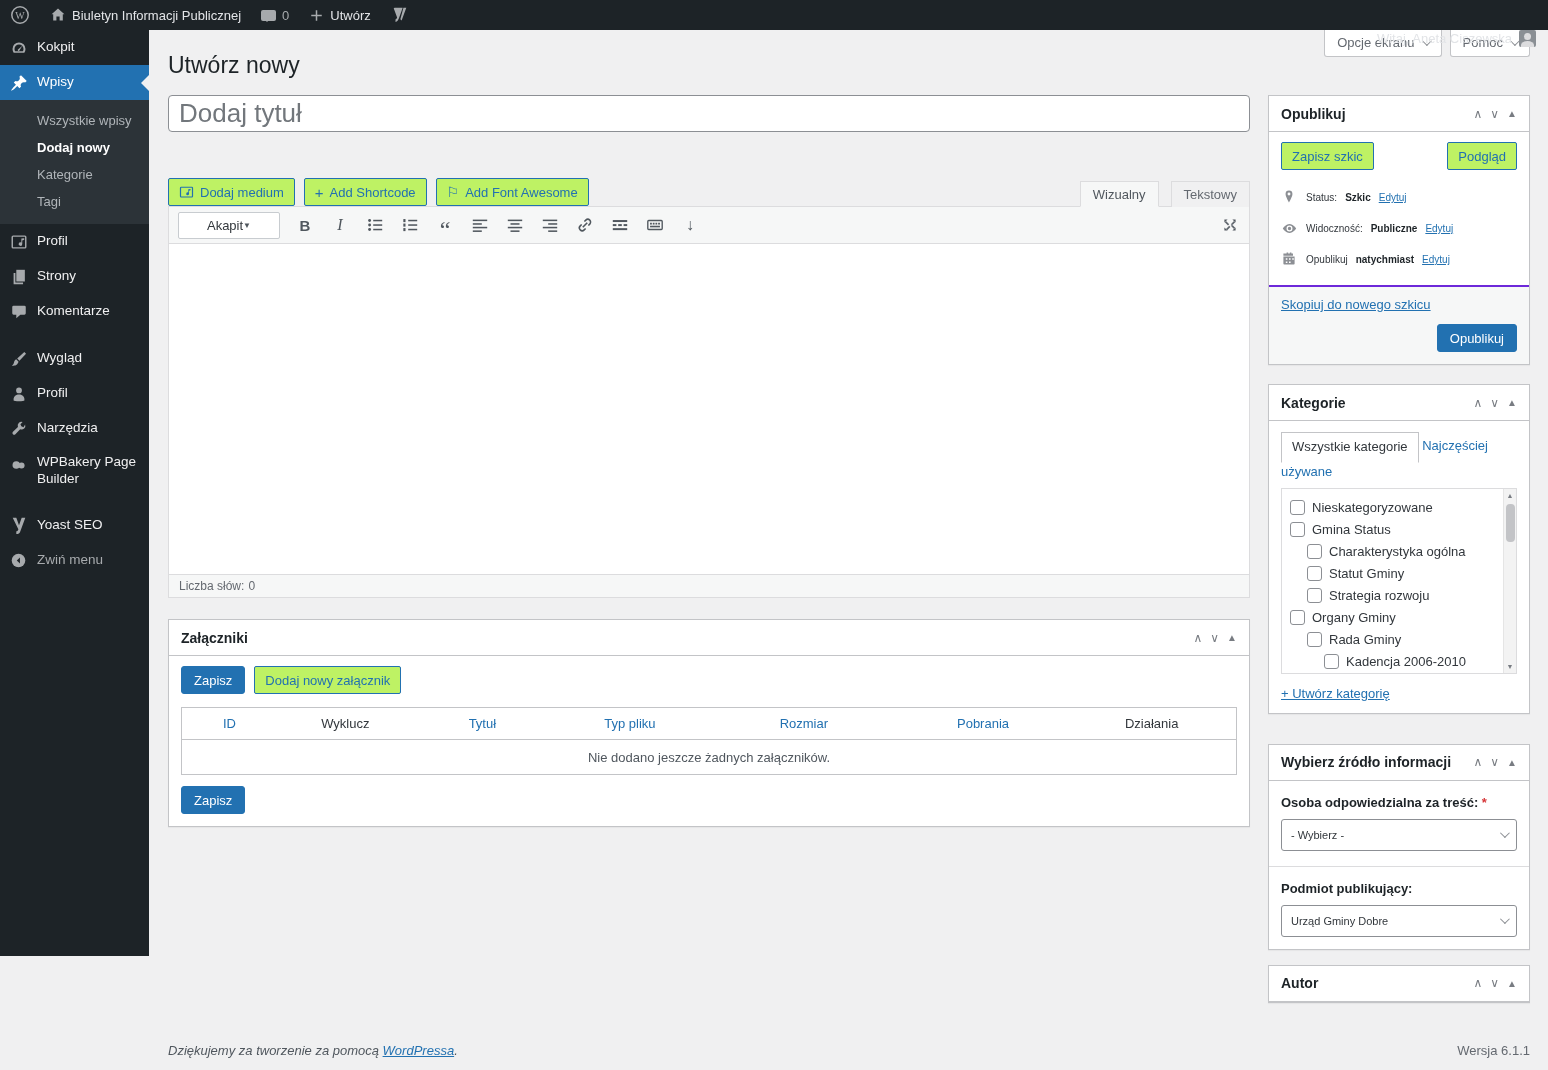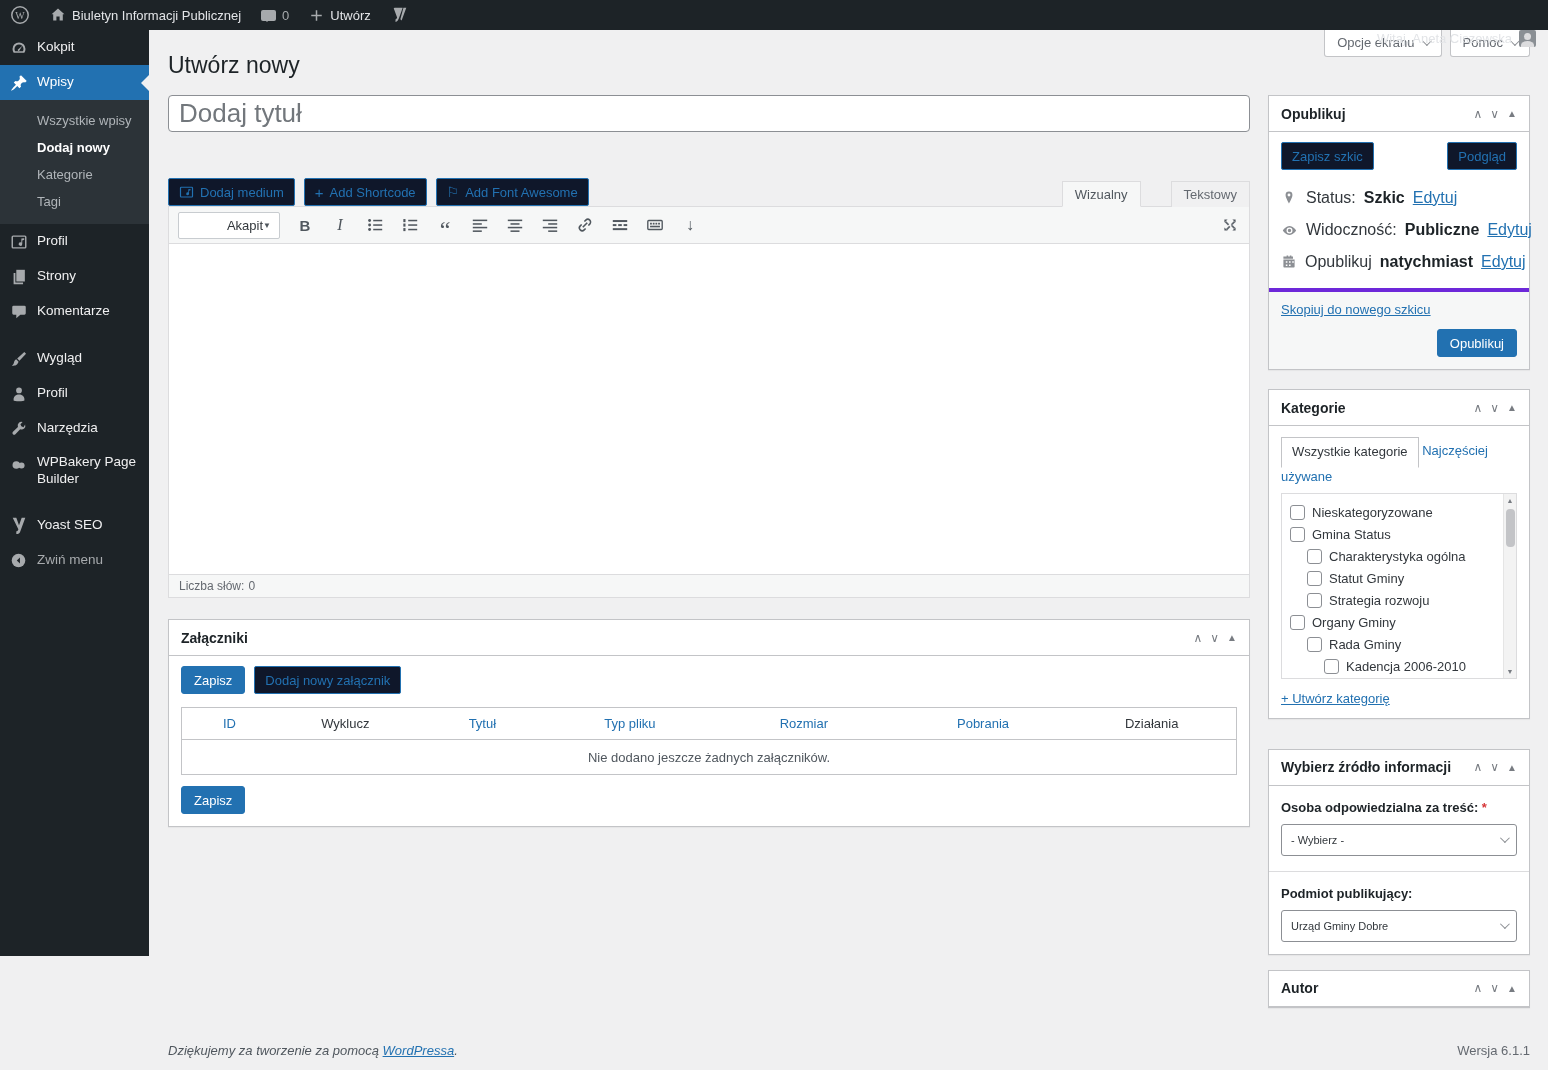--- a/index.html
+++ b/index.html
@@ -53,34 +53,34 @@
   .main-col { width:1082px; }
   .side-col { width:262px; }
   
   #title-input { width:100%; height:37px; border:1px solid #8c8f94; border-radius:4px; background:#fff;
     padding:0 10px; font-size:26px; font-family:"Liberation Sans",sans-serif; color:#2c3338; outline:none; }
   #title-input::placeholder { color:#72777c; }
   
   .media-row { display:flex; justify-content:space-between; align-items:flex-end; margin-top:46px; }
   .media-buttons { display:flex; gap:9px; }
   .wp-btn { height:28px; display:inline-flex; align-items:center; gap:6px; padding:0 10px;
-    background:#0f172a; border:1px solid #2271b1; border-radius:2px; color:#2271b1; font-size:13px; cursor:pointer;
+    background:#bef264; border:1px solid #2271b1; border-radius:2px; color:#2271b1; font-size:13px; cursor:pointer;
     font-family:"Liberation Sans",sans-serif; }
   .btn-primary { background:#2271b1; border:1px solid #2271b1; color:#fff; height:28px; padding:0 12px;
     border-radius:3px; font-size:13px; display:inline-flex; align-items:center; cursor:pointer; font-family:"Liberation Sans",sans-serif; }
-  .editor-tabs { display:flex; gap:30px; position:relative; top:1px; z-index:5; }
+  .editor-tabs { display:flex; gap:12px; position:relative; top:1px; z-index:5; }
   .ed-tab { height:26px; display:flex; align-items:center; padding:0 12px; font-size:13px; cursor:pointer;
     border:1px solid #dcdcde; border-bottom:none; color:#646970; background:#f0f0f1; }
   .ed-tab.active { background:#f6f7f7; color:#50575e; border-bottom:1px solid #f6f7f7; }
   
   .editor { border:1px solid #dcdcde; background:#fff; }
   .mce-toolbar { height:37px; background:#f6f7f7; border-bottom:1px solid #dcdcde;
     display:flex; align-items:center; padding:0 9px; gap:15px; color:#50575e; }
   .format-select { width:102px; height:27px; background:#fff; border:1px solid #c8ccd0; border-radius:2px;
-    display:flex; align-items:center; justify-content:flex-end; padding:0 8px; font-size:13px; color:#32373c; cursor:pointer; }
+    display:flex; align-items:center; justify-content:center; padding:0 8px; font-size:13px; color:#32373c; cursor:pointer; }
   .tb-icon { width:20px; height:20px; display:inline-flex; align-items:center; justify-content:center; cursor:pointer; color:#50575e; }
   .tb-b { font-weight:bold; font-size:15px; }
   .tb-i { font-style:italic; font-family:"Liberation Serif",serif; font-size:16px; }
   .tb-q { font-family:"Liberation Serif",serif; font-size:24px; line-height:10px; padding-top:10px; }
   .tb-arrow { font-size:16px; }
   .fullscreen { margin-left:auto; }
   .mce-content { height:330px; background:#fff; cursor:text; }
   .mce-status { height:23px; background:#f6f7f7; border-top:1px solid #dcdcde; display:flex; align-items:center;
     padding:0 10px; gap:4px; font-size:12px; color:#646970; }
   
@@ -96,24 +96,24 @@
   .attach-box { margin-top:21px; }
   .attach-table { border:1px solid #c3c4c7; margin-top:13px; }
   .attach-head { display:flex; height:32px; align-items:center; border-bottom:1px solid #c3c4c7; font-size:13px; }
   .attach-head > div { text-align:center; }
   .col-link { color:#2271b1; cursor:pointer; }
   .col-plain { color:#32373c; }
   .c0{width:9%} .c1{width:13%} .c2{width:13%} .c3{width:15%} .c4{width:18%} .c5{width:16%} .c6{width:16%}
   .attach-empty { height:34px; display:flex; align-items:center; justify-content:center; font-size:13px; color:#50575e; }
   
   .minor-actions { display:flex; justify-content:space-between; padding-bottom:12px; }
-  .misc-row { display:flex; align-items:center; gap:8px; padding:7px 0; font-size:16px; color:#32373c; }
+  .misc-row { display:flex; align-items:center; gap:8px; padding:7px 0; font-size:10px; color:#32373c; }
   .misc-row .st-icon { width:17px; height:17px; color:#8c8f94; display:inline-flex; }
   .wp-link { color:#2271b1; text-decoration:underline; cursor:pointer; }
-  .major-actions { background:#f6f7f7; border-top:4px solid #6d28d9; margin:10px -12px -12px; padding:10px 12px 12px; }
+  .major-actions { background:#f6f7f7; border-top:2px solid #6d28d9; margin:10px -12px -12px; padding:10px 12px 12px; }
   .publish-row { display:flex; justify-content:flex-end; margin-top:12px; }
   b.val { color:#1d2327; }
   
   .cat-tabs { font-size:13px; line-height:1.6; margin-bottom:5px; }
   .cat-tab-active { display:inline-block; padding:4px 10px; border:1px solid #c3c4c7; border-bottom-color:#fff;
     background:#fff; position:relative; top:1px; color:#32373c; cursor:pointer; }
   .cat-tab-link { color:#2271b1; cursor:pointer; }
   .cat-list { border:1px solid #dcdcde; background:#fff; height:186px; position:relative; padding:8px 18px 8px 8px; overflow:hidden; }
   .cat-row { display:flex; align-items:center; gap:7px; padding:3.5px 0; font-size:13px; color:#32373c; cursor:pointer; }
   .lvl1 { margin-left:17px; } .lvl2 { margin-left:34px; }

